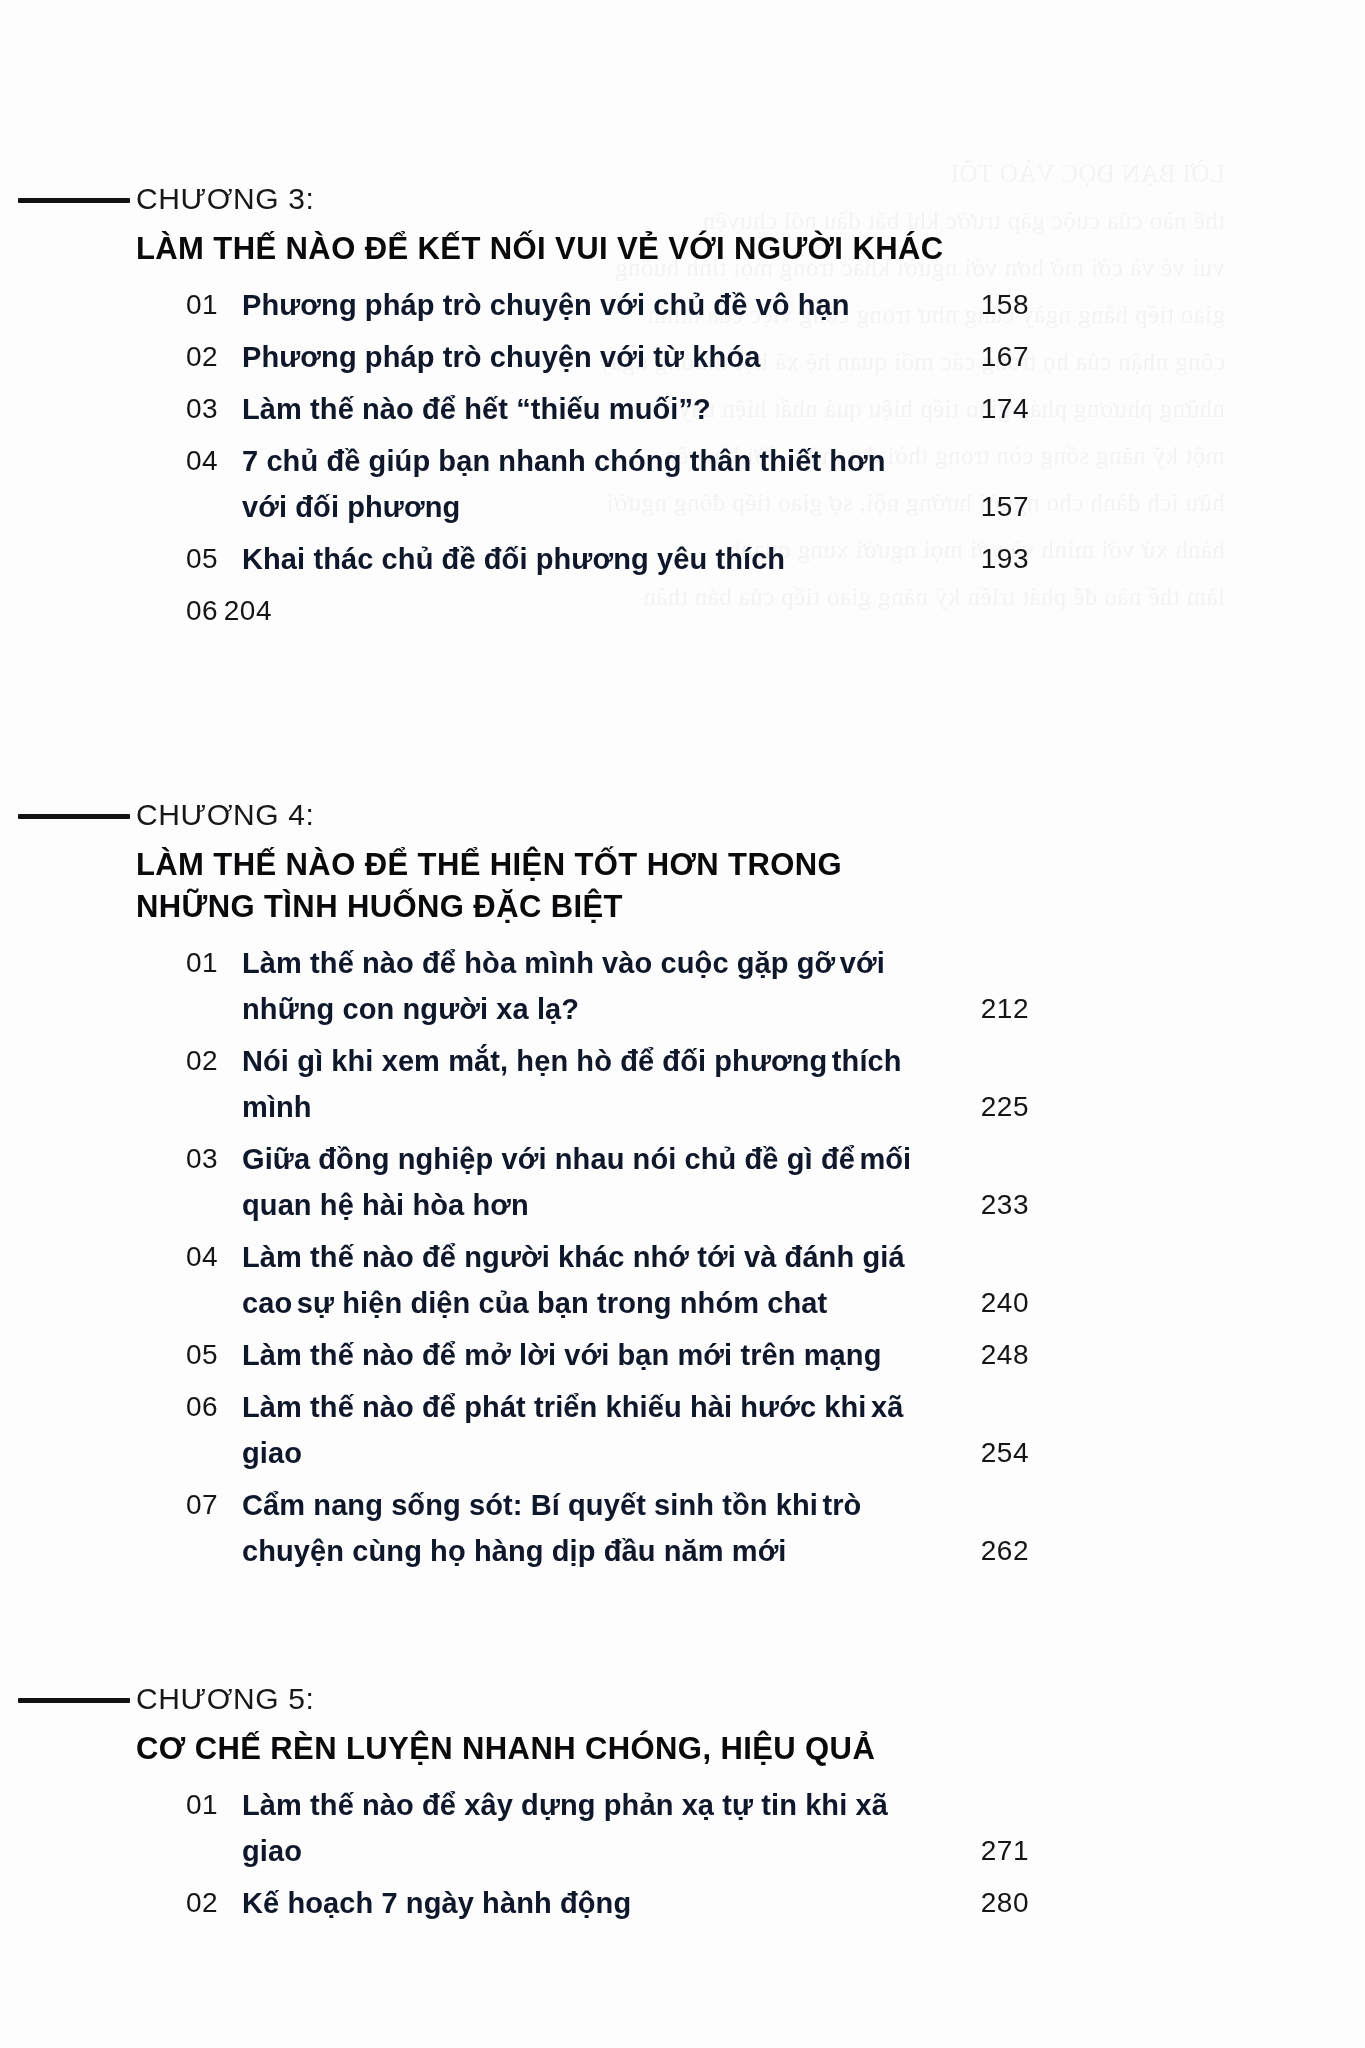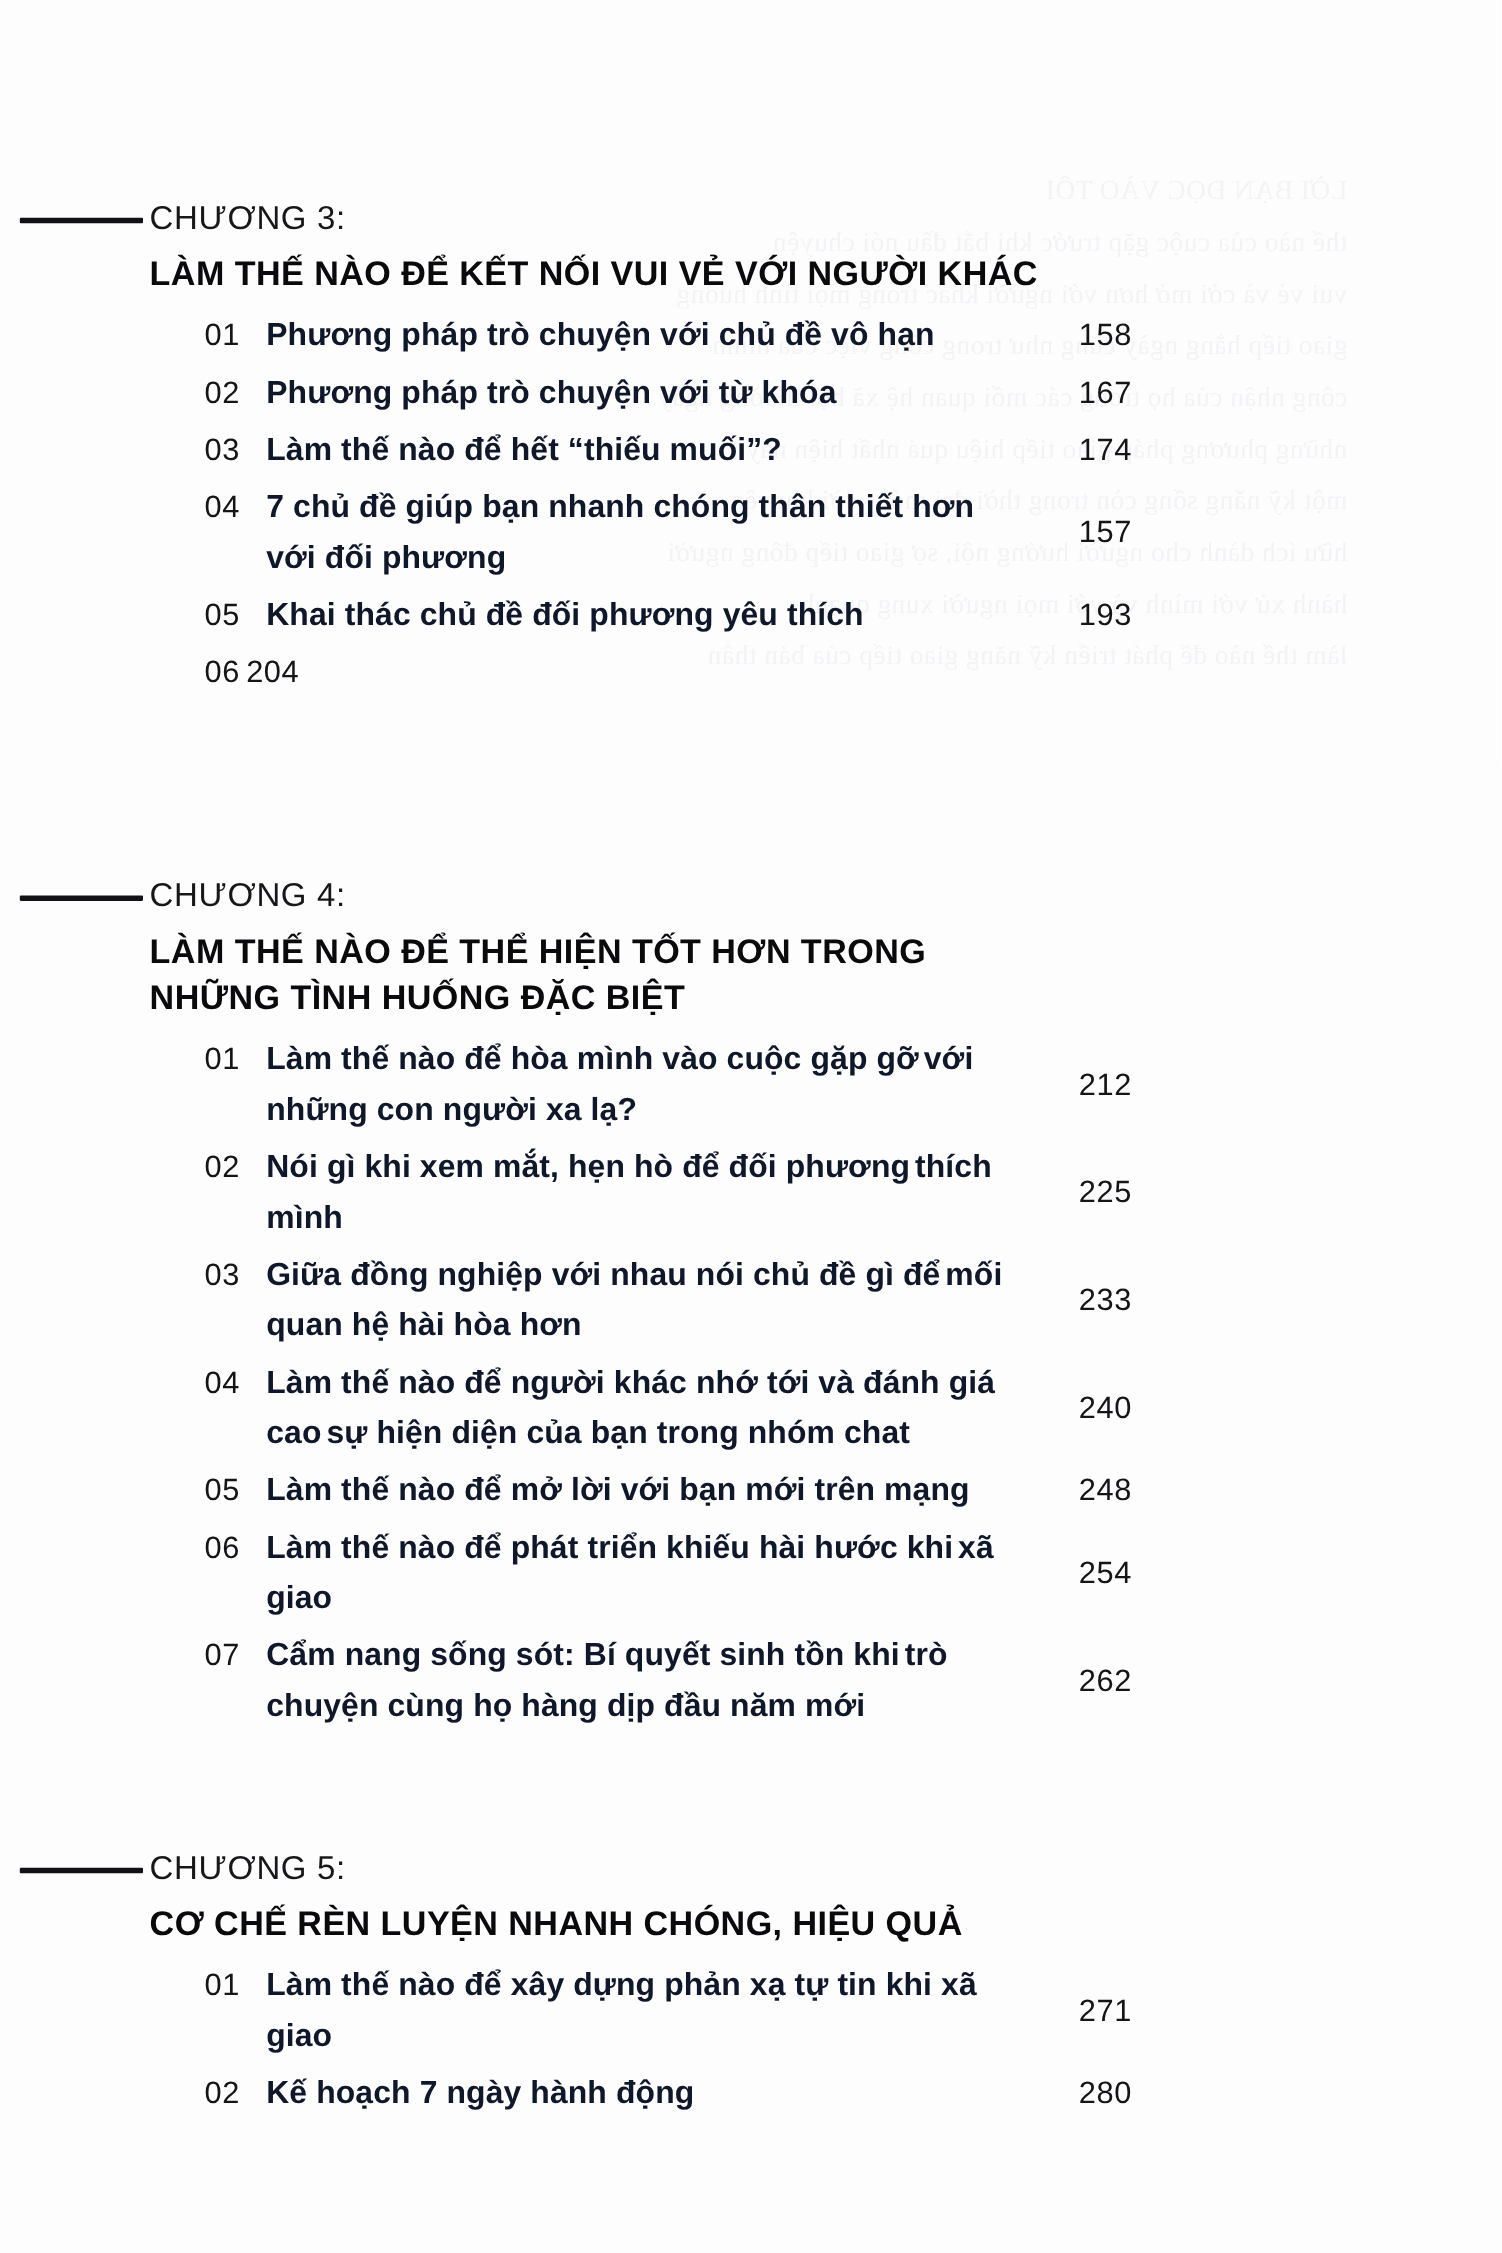--- a/index.html
+++ b/index.html
@@ -79,21 +79,21 @@
     text-transform: uppercase;
   }
 
   
   .entries {
     margin-top: 12px;
   }
   .entry {
     position: relative;
     display: flex;
-    align-items: center;
+    align-items: flex-end;
     padding-left: 186px;
     padding-right: 74px;
     margin-bottom: 6px;
   }
   .entry-num {
     position: absolute;
     left: 186px;
     top: 0;
     width: 56px;
     font-size: 28px;

